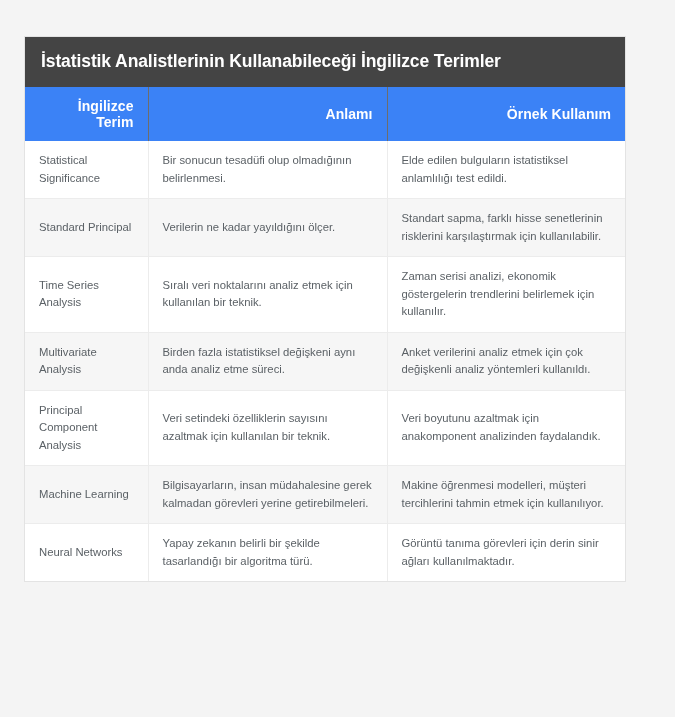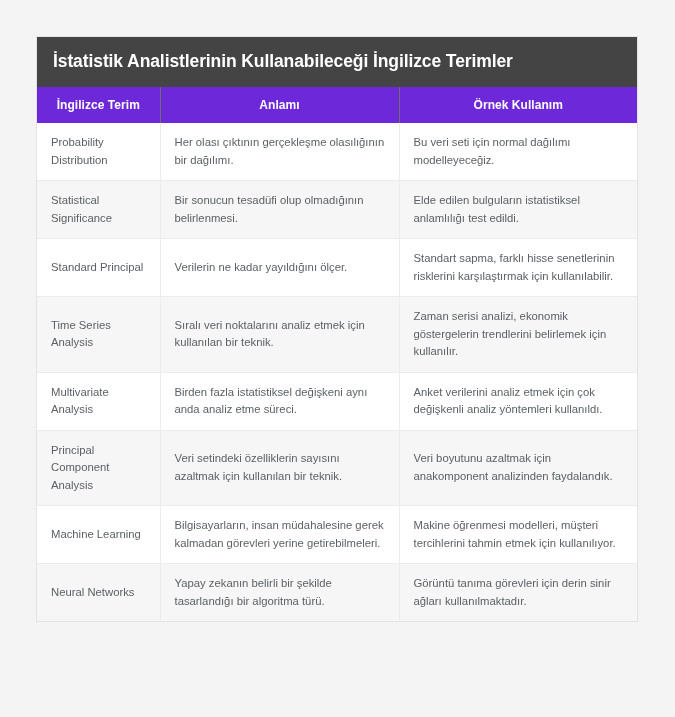--- a/index.html
+++ b/index.html
@@ -11,21 +11,21 @@
     height: 717px;
     background: #f4f4f4;
     font-family: "Liberation Sans", "DejaVu Sans", sans-serif;
     -webkit-font-smoothing: antialiased;
     overflow: hidden;
   }
   .page {
     width: 675px;
     height: 717px;
     box-sizing: border-box;
-    padding: 36px 37px 0 36px;
+    padding: 36px 37px 0 24px;
     position: relative;
   }
   .table-card {
     width: 602px;
     background: #ffffff;
     border: 1px solid #e3e3e3;
     box-sizing: border-box;
   }
   .table-title {
     background: #444444;
@@ -40,25 +40,25 @@
   table.data-table {
     width: 100%;
     border-collapse: collapse;
     table-layout: fixed;
   }
   table.data-table col.c1 { width: 123px; }
   table.data-table col.c2 { width: 239px; }
   table.data-table col.c3 { width: 238px; }
 
   table.data-table thead th {
-    background: #6d28d9;
+    background: #3b82f6;
     color: #ffffff;
-    font-size: 12px;
+    font-size: 14px;
     font-weight: bold;
-    text-align: center;
+    text-align: right;
     padding: 11px 14px 11px 14px;
     border-right: 1px solid #6d6d6d;
     vertical-align: middle;
     letter-spacing: 0.05px;
   }
   table.data-table thead th:last-child { border-right: none; }
 
   table.data-table tbody td {
     font-size: 11.3px;
     color: #5b6166;
@@ -91,25 +91,20 @@
       </colgroup>
       <thead>
         <tr>
           <th>İngilizce Terim</th>
           <th>Anlamı</th>
           <th>Örnek Kullanım</th>
         </tr>
       </thead>
       <tbody>
         <tr>
-          <td>Probability Distribution</td>
-          <td>Her olası çıktının gerçekleşme olasılığının bir dağılımı.</td>
-          <td>Bu veri seti için normal dağılımı modelleyeceğiz.</td>
-        </tr>
-        <tr>
           <td>Statistical Significance</td>
           <td>Bir sonucun tesadüfi olup olmadığının belirlenmesi.</td>
           <td>Elde edilen bulguların istatistiksel anlamlılığı test edildi.</td>
         </tr>
         <tr>
           <td>Standard Principal</td>
           <td>Verilerin ne kadar yayıldığını ölçer.</td>
           <td>Standart sapma, farklı hisse senetlerinin risklerini karşılaştırmak için kullanılabilir.</td>
         </tr>
         <tr>

